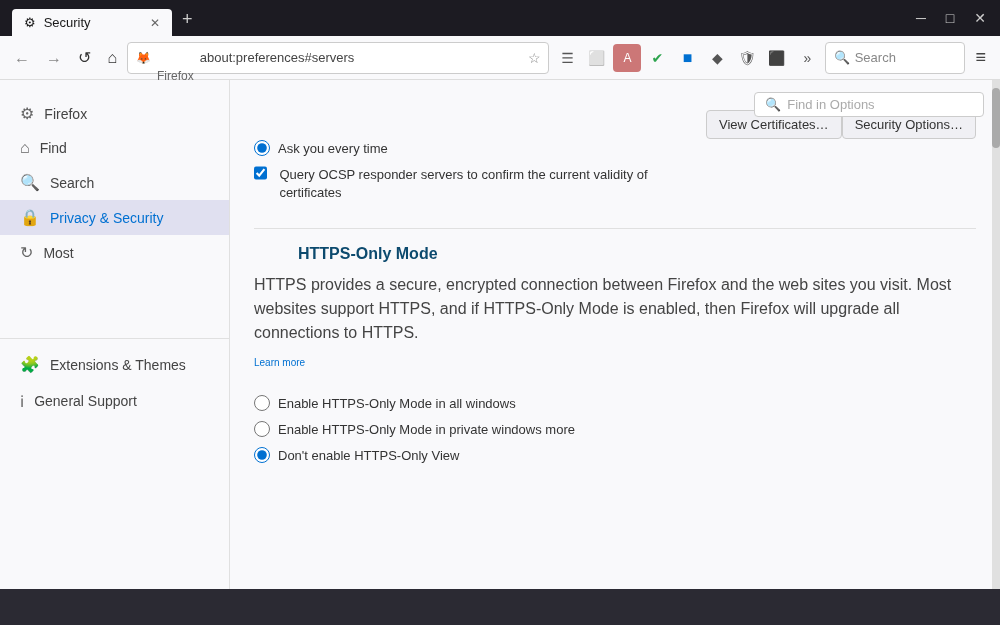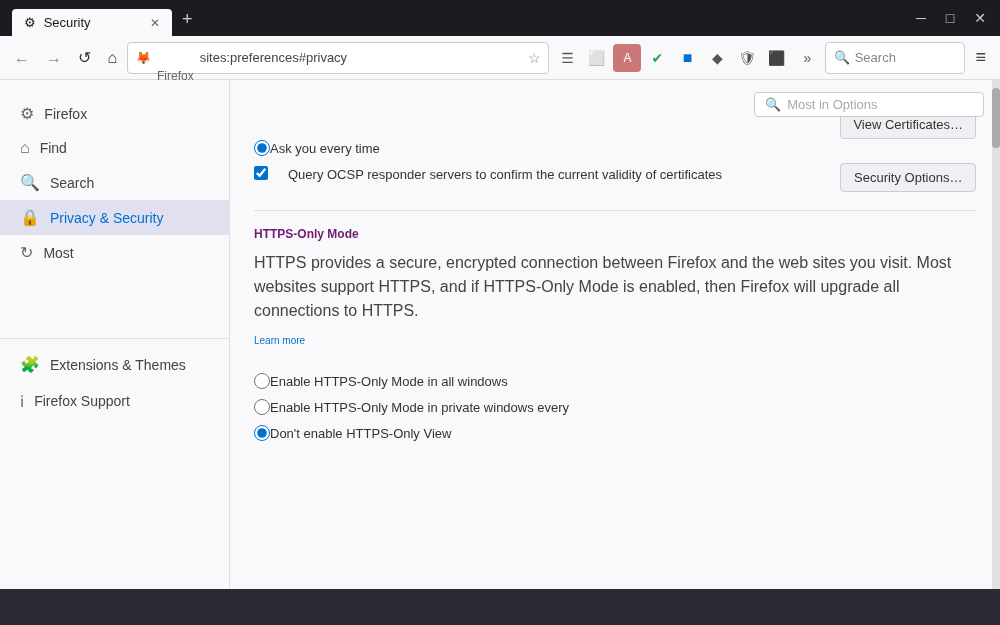--- a/index.html
+++ b/index.html
@@ -195,62 +195,63 @@
     }
     .content-body {
       margin-top: 60px;
     }
     .section {
       margin-bottom: 24px;
     }
     .radio-row {
       display: flex;
       align-items: center;
-      gap: 0;
+      gap: 8px;
       margin-bottom: 10px;
     }
     .radio-input {
       width: 16px;
       height: 16px;
       accent-color: #0070d1;
       cursor: pointer;
     }
     .checkbox-input {
       width: 14px;
       height: 14px;
       accent-color: #0070d1;
       cursor: pointer;
     }
     .ocsp-row {
       display: flex;
       align-items: flex-start;
-      gap: 20px;
+      gap: 12px;
       margin-bottom: 10px;
     }
     .ocsp-text { font-size: 13px; color: #333; line-height: 1.4; }
     .pref-button {
       background: #f0f0f4;
       border: 1px solid #ccc;
       border-radius: 4px;
       padding: 6px 12px;
       cursor: pointer;
       font-size: 13px;
       color: #333;
       white-space: nowrap;
     }
     .divider {
       border: none;
       border-top: 1px solid #e0e0e0;
       margin: 16px 0;
     }
     .section-title {
-      font-size: 12px;
+      font-size: 16px;
       font-weight: 600;
-      color: #701a75;
+      color: #0c4a6e;
       margin-bottom: 10px;
+      margin-left: 44px;
     }
     .section-desc {
       font-size: 16px;
       color: #444;
       line-height: 1.5;
       margin-bottom: 8px;
     }
     .learn-more {
       color: #0070d1;
       text-decoration: none;
@@ -273,22 +274,22 @@
     .scrollbar-thumb {
       width: 8px;
       height: 60px;
       background: #aaa;
       border-radius: 4px;
       position: absolute;
       top: 8px;
     }
     .cert-buttons {
       display: flex;
-      flex-direction: column;
-      gap: 24px;
+      flex-direction: row;
+      gap: 0;
       margin-left: auto;
       margin-top: -30px;
     }
   </style>
 </head>
 <body>
 
 <div class="title-bar">
   <div class="tab-bar" style="flex:1; background: transparent;">
     <div class="tab-active">
@@ -306,21 +307,21 @@
 </div>
 
 <div class="toolbar">
   <button class="nav-btn">←</button>
   <button class="nav-btn">→</button>
   <button class="nav-btn active">↺</button>
   <button class="nav-btn active">⌂</button>
   <div class="address-bar">
     <span class="address-favicon">🦊</span>
     <span style="color:#666; font-size:12px;margin-top:37px;">Firefox</span>
-    <span class="address-text">sites:preferences#privacy</span>
+    <span class="address-text">about:preferences#servers</span>
     <span class="address-star">☆</span>
   </div>
   <div class="toolbar-icons">
     <div class="toolbar-icon">☰</div>
     <div class="toolbar-icon">⬜</div>
     <div class="toolbar-icon avatar" style="background:#c77;">A</div>
     <div class="toolbar-icon green-check">✔</div>
     <div class="toolbar-icon blue-icon" style="color:#0070d1;">■</div>
     <div class="toolbar-icon">◆</div>
     <div class="toolbar-icon">🛡</div>
@@ -358,30 +359,30 @@
       <span>Most</span>
     </div>
     <div style="flex:1; min-height:60px;"></div>
     <div class="sidebar-bottom">
       <div class="sidebar-item">
         <span class="sidebar-icon">🧩</span>
         <span>Extensions &amp; Themes</span>
       </div>
       <div class="sidebar-item">
         <span class="sidebar-icon">ℹ</span>
-        <span>Firefox Support</span>
+        <span>General Support</span>
       </div>
     </div>
   </div>
 
   <div class="content-area" style="position:relative;">
 
     <div class="find-in-options">
       <span>🔍</span>
-      <span>Most in Options</span>
+      <span>Find in Options</span>
     </div>
 
     <div class="content-body">
 
       <div style="display:flex; align-items:flex-start; gap:12px; margin-bottom:12px;">
         <div style="flex:1;">
 
           <div class="radio-row">
             <input type="radio" name="ocsp" class="radio-input" checked="" style="">
             <label class="radio-label">Ask you every time</label>
@@ -407,21 +408,21 @@
 
         <div style="margin-top:26px;">
 
           <div class="radio-row">
             <input type="radio" name="https-mode" class="radio-input" style="">
             <label class="radio-label">Enable HTTPS-Only Mode in all windows</label>
           </div>
 
           <div class="radio-row">
             <input type="radio" name="https-mode" class="radio-input" style="">
-            <label class="radio-label">Enable HTTPS-Only Mode in private windows every</label>
+            <label class="radio-label">Enable HTTPS-Only Mode in private windows more</label>
           </div>
 
           <div class="radio-row">
             <input type="radio" name="https-mode" class="radio-input" checked="" style="">
             <label class="radio-label">Don't enable HTTPS-Only View</label>
           </div>
         </div>
       </div>
     </div>
 

